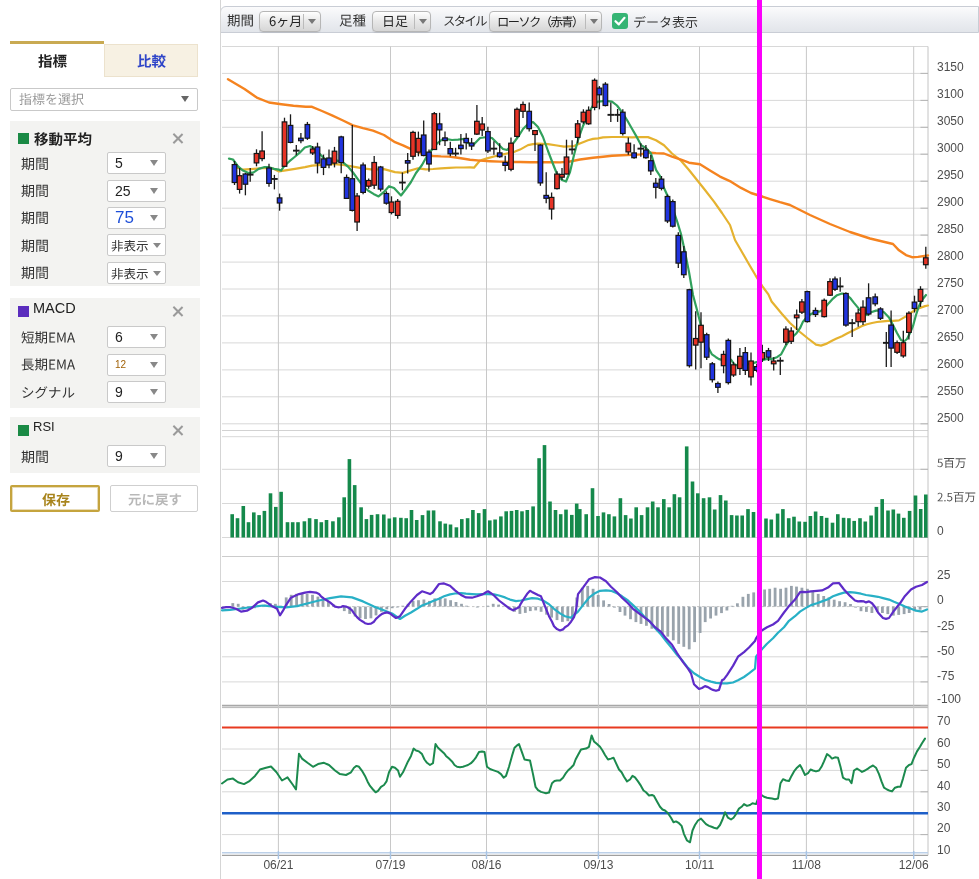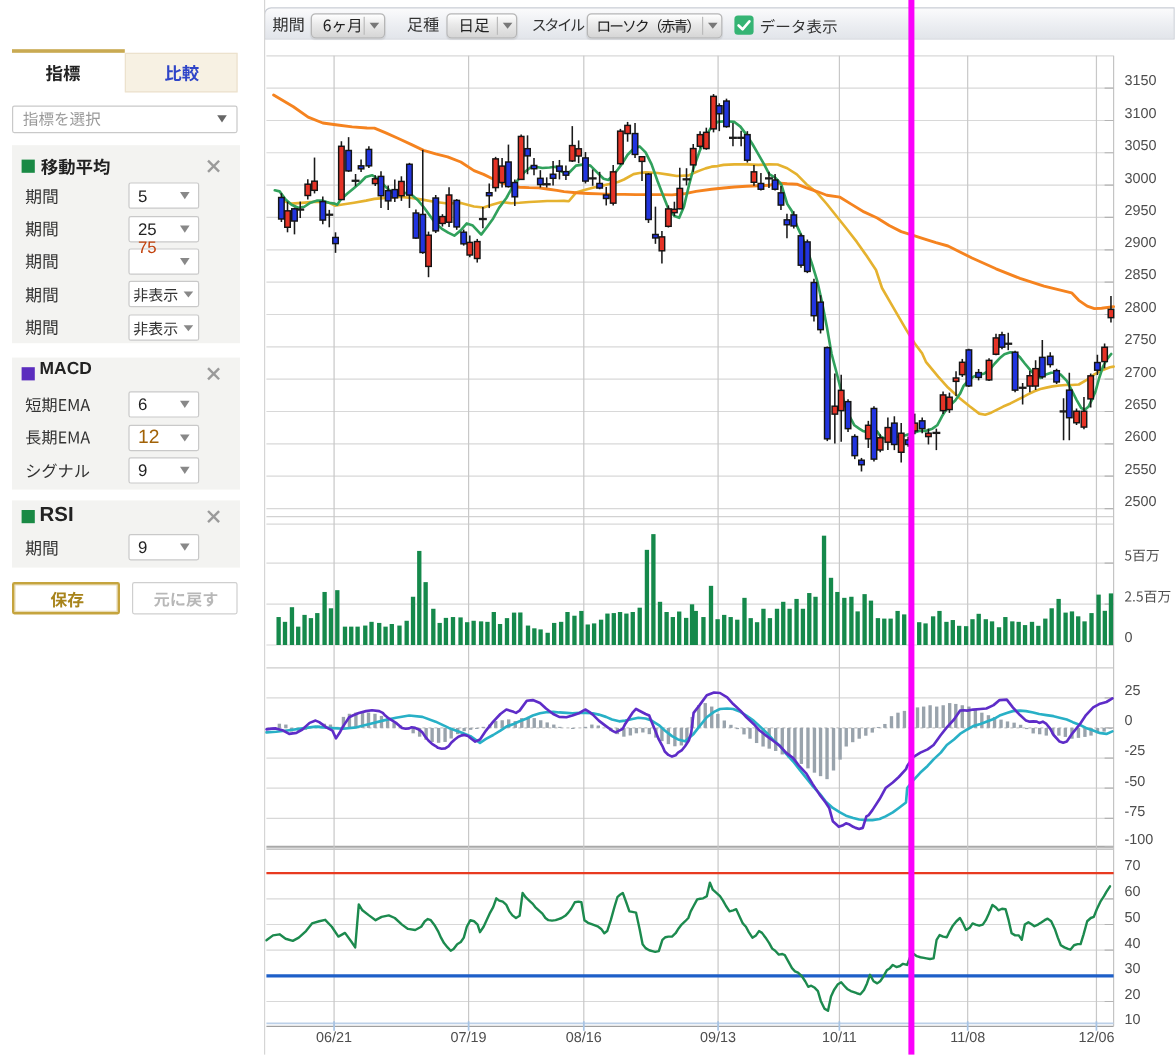--- a/index.html
+++ b/index.html
@@ -744,67 +744,67 @@
       <path d="M2.5 -2.0C2.1 -1.1 1.3 -0.1 0.5 0.5C0.8 0.7 1.2 1.0 1.4 1.1C2.2 0.4 3.0 -0.7 3.5 -1.7ZM4.5 -1.6C5.0 -0.9 5.7 0.0 5.9 0.6L6.8 0.1C6.5 -0.5 5.9 -1.4 5.3 -2.0ZM12.0 -10.1V-7.9H9.1V-10.1ZM8.1 -11.1V-6.0C8.1 -4.0 8.0 -1.3 6.8 0.6C7.1 0.7 7.5 1.0 7.7 1.2C8.5 -0.2 8.9 -1.9 9.0 -3.6H12.0V-0.2C12.0 -0.0 11.9 0.0 11.7 0.1C11.5 0.1 10.8 0.1 10.0 0.0C10.2 0.3 10.3 0.8 10.4 1.1C11.4 1.1 12.1 1.1 12.4 0.9C12.9 0.7 13.0 0.4 13.0 -0.2V-11.1ZM12.0 -6.9V-4.6H9.1C9.1 -5.1 9.1 -5.5 9.1 -6.0V-6.9ZM5.4 -11.6V-9.9H2.9V-11.6H1.9V-9.9H0.7V-9.0H1.9V-3.2H0.5V-2.3H7.4V-3.2H6.4V-9.0H7.4V-9.9H6.4V-11.6ZM2.9 -9.0H5.4V-7.7H2.9ZM2.9 -6.9H5.4V-5.5H2.9ZM2.9 -4.6H5.4V-3.2H2.9Z M22.6 -2.4V-1.0H19.3V-2.4ZM22.6 -3.2H19.3V-4.5H22.6ZM18.4 -5.3V0.5H19.3V-0.2H23.6V-5.3ZM19.4 -8.4V-7.2H16.3V-8.4ZM19.4 -9.2H16.3V-10.3H19.4ZM25.8 -8.4V-7.1H22.6V-8.4ZM25.8 -9.2H22.6V-10.3H25.8ZM26.3 -11.2H21.6V-6.3H25.8V-0.3C25.8 -0.0 25.7 0.0 25.4 0.1C25.2 0.1 24.3 0.1 23.5 0.0C23.6 0.3 23.8 0.8 23.8 1.1C25.0 1.1 25.8 1.1 26.2 0.9C26.7 0.7 26.8 0.4 26.8 -0.3V-11.2ZM15.3 -11.2V1.1H16.3V-6.4H20.3V-11.2Z" fill="#333"></path>
     </g>
   </svg>
 <div class="ddbox" style="left:107px;top:152px;width:59px;height:22px;background:#fff"></div>
 <div class="abs" style="left:115px;top:155px;font-size:14px;color:#222;line-height:16px">5</div>
 <div class="arrow" style="left:150px;top:160px;border-top-color:#888"></div>
 <div class="ddbox" style="left:107px;top:179.5px;width:59px;height:22px;background:#fff"></div>
 <div class="abs" style="left:115px;top:182.5px;font-size:14px;color:#222;line-height:16px">25</div>
 <div class="arrow" style="left:150px;top:187.5px;border-top-color:#888"></div>
 <div class="ddbox" style="left:107px;top:206.5px;width:59px;height:22px;background:#fff"></div>
-<div class="abs" style="left:115px;top:198px;font-size:14px;color:#c2410c;line-height:16px">75</div>
+<div class="abs" style="left:115px;top:210px;font-size:17px;color:#1d4ed8;line-height:16px">75</div>
 <div class="arrow" style="left:150px;top:214.5px;border-top-color:#888"></div>
 <div class="ddbox" style="left:107px;top:234px;width:59px;height:22px;background:#fff"></div>
 <svg style="position:absolute;left:110.0px;top:237.0px;overflow:visible" width="40" height="18">
     <g transform="translate(1,13.5)">
       <path d="M7.2 -10.4V1.0H8.2V-2.0H12.0V-2.9H8.2V-4.9H11.5V-5.8H8.2V-7.7H11.8V-8.6H8.2V-10.4ZM4.2 -10.4V-8.6H1.0V-7.7H4.2V-5.8H1.1V-4.9H4.2V-4.6C4.2 -4.2 4.2 -3.7 4.1 -3.2C2.7 -3.0 1.4 -2.8 0.5 -2.7L0.7 -1.7L3.8 -2.3C3.3 -1.3 2.5 -0.2 1.0 0.4C1.2 0.6 1.5 0.9 1.6 1.1C3.5 0.2 4.4 -1.2 4.8 -2.5L6.2 -2.7L6.1 -3.6L5.0 -3.4C5.1 -3.8 5.1 -4.2 5.1 -4.6V-10.4Z M14.2 0.1 14.6 1.0C16.0 0.6 18.2 0.1 20.2 -0.4L20.1 -1.3L16.9 -0.5V-3.4C17.6 -3.8 18.3 -4.3 18.8 -4.8C19.7 -2.0 21.3 0.1 24.0 1.0C24.1 0.7 24.4 0.3 24.6 0.1C23.2 -0.3 22.1 -1.1 21.2 -2.1C22.1 -2.6 23.1 -3.2 23.9 -3.9L23.1 -4.5C22.5 -3.9 21.6 -3.2 20.8 -2.7C20.3 -3.3 20.0 -4.1 19.7 -4.9H24.2V-5.7H19.2V-6.8H23.3V-7.6H19.2V-8.6H23.8V-9.5H19.2V-10.5H18.2V-9.5H13.8V-8.6H18.2V-7.6H14.3V-6.8H18.2V-5.7H13.3V-4.9H17.6C16.4 -3.9 14.5 -2.9 12.8 -2.5C13.1 -2.2 13.3 -1.9 13.5 -1.7C14.3 -2.0 15.2 -2.3 16.0 -2.8V-0.3Z M27.9 -4.4C27.4 -3.0 26.5 -1.6 25.4 -0.7C25.7 -0.6 26.1 -0.3 26.3 -0.1C27.3 -1.1 28.3 -2.6 28.9 -4.1ZM33.5 -4.0C34.5 -2.8 35.4 -1.2 35.7 -0.1L36.7 -0.6C36.3 -1.6 35.3 -3.2 34.4 -4.4ZM26.9 -9.6V-8.7H35.7V-9.6ZM25.8 -6.5V-5.6H30.8V-0.2C30.8 -0.0 30.7 0.0 30.5 0.0C30.2 0.0 29.4 0.0 28.6 0.0C28.7 0.3 28.9 0.7 28.9 1.0C30.0 1.0 30.7 1.0 31.2 0.8C31.6 0.7 31.8 0.4 31.8 -0.2V-5.6H36.8V-6.5Z" fill="#333"></path>
     </g>
   </svg>
 <div class="arrow" style="left:153px;top:243px;border-top-color:#888;border-left-width:4px;border-right-width:4px;border-top-width:5px"></div>
 <div class="ddbox" style="left:107px;top:261.5px;width:59px;height:22px;background:#fff"></div>
 <svg style="position:absolute;left:110.0px;top:264.5px;overflow:visible" width="40" height="18">
     <g transform="translate(1,13.5)">
       <path d="M7.2 -10.4V1.0H8.2V-2.0H12.0V-2.9H8.2V-4.9H11.5V-5.8H8.2V-7.7H11.8V-8.6H8.2V-10.4ZM4.2 -10.4V-8.6H1.0V-7.7H4.2V-5.8H1.1V-4.9H4.2V-4.6C4.2 -4.2 4.2 -3.7 4.1 -3.2C2.7 -3.0 1.4 -2.8 0.5 -2.7L0.7 -1.7L3.8 -2.3C3.3 -1.3 2.5 -0.2 1.0 0.4C1.2 0.6 1.5 0.9 1.6 1.1C3.5 0.2 4.4 -1.2 4.8 -2.5L6.2 -2.7L6.1 -3.6L5.0 -3.4C5.1 -3.8 5.1 -4.2 5.1 -4.6V-10.4Z M14.2 0.1 14.6 1.0C16.0 0.6 18.2 0.1 20.2 -0.4L20.1 -1.3L16.9 -0.5V-3.4C17.6 -3.8 18.3 -4.3 18.8 -4.8C19.7 -2.0 21.3 0.1 24.0 1.0C24.1 0.7 24.4 0.3 24.6 0.1C23.2 -0.3 22.1 -1.1 21.2 -2.1C22.1 -2.6 23.1 -3.2 23.9 -3.9L23.1 -4.5C22.5 -3.9 21.6 -3.2 20.8 -2.7C20.3 -3.3 20.0 -4.1 19.7 -4.9H24.2V-5.7H19.2V-6.8H23.3V-7.6H19.2V-8.6H23.8V-9.5H19.2V-10.5H18.2V-9.5H13.8V-8.6H18.2V-7.6H14.3V-6.8H18.2V-5.7H13.3V-4.9H17.6C16.4 -3.9 14.5 -2.9 12.8 -2.5C13.1 -2.2 13.3 -1.9 13.5 -1.7C14.3 -2.0 15.2 -2.3 16.0 -2.8V-0.3Z M27.9 -4.4C27.4 -3.0 26.5 -1.6 25.4 -0.7C25.7 -0.6 26.1 -0.3 26.3 -0.1C27.3 -1.1 28.3 -2.6 28.9 -4.1ZM33.5 -4.0C34.5 -2.8 35.4 -1.2 35.7 -0.1L36.7 -0.6C36.3 -1.6 35.3 -3.2 34.4 -4.4ZM26.9 -9.6V-8.7H35.7V-9.6ZM25.8 -6.5V-5.6H30.8V-0.2C30.8 -0.0 30.7 0.0 30.5 0.0C30.2 0.0 29.4 0.0 28.6 0.0C28.7 0.3 28.9 0.7 28.9 1.0C30.0 1.0 30.7 1.0 31.2 0.8C31.6 0.7 31.8 0.4 31.8 -0.2V-5.6H36.8V-6.5Z" fill="#333"></path>
     </g>
   </svg>
 <div class="arrow" style="left:153px;top:270.5px;border-top-color:#888;border-left-width:4px;border-right-width:4px;border-top-width:5px"></div>
 <div class="abs" style="left:10px;top:298px;width:190px;height:110px;background:#f3f3f1"></div>
 <div class="abs" style="left:18px;top:306px;width:11px;height:11px;background:#5b2dbe"></div>
-<div class="abs" style="left:33px;top:300px;font-size:14.5px;font-weight:bold;color:#222">MACD</div>
+<div class="abs" style="left:33px;top:300px;font-size:14.5px;font-weight:normal;color:#222">MACD</div>
 <div class="xmark" style="left:171px;top:304.5px"></div>
 <svg style="position:absolute;left:20.0px;top:327.5px;overflow:visible" width="56" height="20">
     <g transform="translate(1,14.5)">
       <path d="M6.0 -10.7V-9.8H12.8V-10.7ZM5.3 -0.2V0.8H13.0V-0.2ZM6.9 -3.4C7.2 -2.5 7.5 -1.3 7.6 -0.5L8.5 -0.7C8.4 -1.5 8.1 -2.7 7.8 -3.6ZM10.8 -3.7C10.6 -2.7 10.2 -1.4 9.9 -0.6L10.7 -0.4C11.1 -1.1 11.5 -2.4 11.9 -3.4ZM7.4 -7.4H11.3V-5.0H7.4ZM6.5 -8.3V-4.1H12.3V-8.3ZM2.0 -11.3C1.7 -9.7 1.2 -8.1 0.4 -7.0C0.7 -6.9 1.1 -6.7 1.3 -6.5C1.7 -7.1 2.0 -7.8 2.3 -8.7H3.1V-6.4V-5.9H0.6V-5.0H3.0C2.8 -3.2 2.3 -1.2 0.5 0.3C0.7 0.4 1.1 0.8 1.2 1.0C2.6 -0.1 3.3 -1.6 3.7 -3.0C4.3 -2.3 5.1 -1.3 5.4 -0.7L6.1 -1.6C5.7 -2.0 4.4 -3.5 3.9 -4.0C3.9 -4.3 4.0 -4.7 4.0 -5.0H6.0V-5.9H4.0V-6.4V-8.7H5.8V-9.6H2.6C2.7 -10.1 2.8 -10.6 2.9 -11.1Z M15.9 -1.9C15.5 -1.0 14.8 -0.1 14.0 0.5C14.3 0.6 14.7 0.9 14.9 1.1C15.6 0.4 16.4 -0.6 16.9 -1.7ZM17.8 -1.5C18.4 -0.9 19.0 0.0 19.2 0.6L20.1 0.1C19.8 -0.5 19.2 -1.3 18.6 -1.9ZM25.0 -9.7V-7.6H22.3V-9.7ZM21.3 -10.7V-5.8C21.3 -3.8 21.2 -1.2 20.1 0.6C20.3 0.7 20.7 1.0 20.9 1.1C21.7 -0.1 22.1 -1.9 22.2 -3.5H25.0V-0.2C25.0 -0.0 25.0 0.0 24.8 0.1C24.6 0.1 23.9 0.1 23.2 0.0C23.3 0.3 23.4 0.8 23.5 1.0C24.5 1.0 25.1 1.0 25.5 0.8C25.9 0.7 26.0 0.4 26.0 -0.2V-10.7ZM25.0 -6.7V-4.4H22.2C22.3 -4.9 22.3 -5.3 22.3 -5.8V-6.7ZM18.7 -11.2V-9.5H16.3V-11.2H15.3V-9.5H14.2V-8.6H15.3V-3.1H14.0V-2.2H20.7V-3.1H19.7V-8.6H20.7V-9.5H19.7V-11.2ZM16.3 -8.6H18.7V-7.4H16.3ZM16.3 -6.6H18.7V-5.3H16.3ZM16.3 -4.5H18.7V-3.1H16.3Z M28.4 0.0H34.2V-1.1H29.6V-4.7H33.4V-5.7H29.6V-8.8H34.1V-9.9H28.4Z M36.3 0.0H37.4V-5.5C37.4 -6.3 37.4 -7.5 37.3 -8.4H37.3L38.1 -6.1L40.0 -1.0H40.8L42.7 -6.1L43.5 -8.4H43.6C43.5 -7.5 43.4 -6.3 43.4 -5.5V0.0H44.6V-9.9H43.1L41.2 -4.6C40.9 -3.9 40.7 -3.2 40.5 -2.5H40.4C40.2 -3.2 40.0 -3.9 39.7 -4.6L37.8 -9.9H36.3Z M46.0 0.0H47.2L48.2 -3.0H51.8L52.7 0.0H54.1L50.7 -9.9H49.3ZM48.5 -4.0 49.0 -5.5C49.3 -6.7 49.7 -7.7 50.0 -8.9H50.0C50.3 -7.7 50.7 -6.7 51.0 -5.5L51.5 -4.0Z" fill="#333"></path>
     </g>
   </svg>
 <svg style="position:absolute;left:20.0px;top:355.0px;overflow:visible" width="56" height="20">
     <g transform="translate(1,14.5)">
       <path d="M3.1 -10.8V-4.9H0.7V-4.0H3.1V-0.2L1.4 0.1L1.6 1.0C3.2 0.7 5.6 0.3 7.7 -0.1L7.7 -1.0L4.1 -0.4V-4.0H6.1C7.2 -1.3 9.3 0.4 12.4 1.1C12.5 0.8 12.8 0.4 13.0 0.2C11.5 -0.1 10.2 -0.6 9.1 -1.4C10.1 -1.9 11.3 -2.6 12.2 -3.3L11.4 -3.8C10.7 -3.3 9.5 -2.5 8.5 -2.0C7.9 -2.6 7.5 -3.2 7.1 -4.0H12.8V-4.9H4.1V-6.0H11.1V-6.9H4.1V-8.0H11.1V-8.8H4.1V-9.9H11.5V-10.8Z M15.9 -1.9C15.5 -1.0 14.8 -0.1 14.0 0.5C14.3 0.6 14.7 0.9 14.9 1.1C15.6 0.4 16.4 -0.6 16.9 -1.7ZM17.8 -1.5C18.4 -0.9 19.0 0.0 19.2 0.6L20.1 0.1C19.8 -0.5 19.2 -1.3 18.6 -1.9ZM25.0 -9.7V-7.6H22.3V-9.7ZM21.3 -10.7V-5.8C21.3 -3.8 21.2 -1.2 20.1 0.6C20.3 0.7 20.7 1.0 20.9 1.1C21.7 -0.1 22.1 -1.9 22.2 -3.5H25.0V-0.2C25.0 -0.0 25.0 0.0 24.8 0.1C24.6 0.1 23.9 0.1 23.2 0.0C23.3 0.3 23.4 0.8 23.5 1.0C24.5 1.0 25.1 1.0 25.5 0.8C25.9 0.7 26.0 0.4 26.0 -0.2V-10.7ZM25.0 -6.7V-4.4H22.2C22.3 -4.9 22.3 -5.3 22.3 -5.8V-6.7ZM18.7 -11.2V-9.5H16.3V-11.2H15.3V-9.5H14.2V-8.6H15.3V-3.1H14.0V-2.2H20.7V-3.1H19.7V-8.6H20.7V-9.5H19.7V-11.2ZM16.3 -8.6H18.7V-7.4H16.3ZM16.3 -6.6H18.7V-5.3H16.3ZM16.3 -4.5H18.7V-3.1H16.3Z M28.4 0.0H34.2V-1.1H29.6V-4.7H33.4V-5.7H29.6V-8.8H34.1V-9.9H28.4Z M36.3 0.0H37.4V-5.5C37.4 -6.3 37.4 -7.5 37.3 -8.4H37.3L38.1 -6.1L40.0 -1.0H40.8L42.7 -6.1L43.5 -8.4H43.6C43.5 -7.5 43.4 -6.3 43.4 -5.5V0.0H44.6V-9.9H43.1L41.2 -4.6C40.9 -3.9 40.7 -3.2 40.5 -2.5H40.4C40.2 -3.2 40.0 -3.9 39.7 -4.6L37.8 -9.9H36.3Z M46.0 0.0H47.2L48.2 -3.0H51.8L52.7 0.0H54.1L50.7 -9.9H49.3ZM48.5 -4.0 49.0 -5.5C49.3 -6.7 49.7 -7.7 50.0 -8.9H50.0C50.3 -7.7 50.7 -6.7 51.0 -5.5L51.5 -4.0Z" fill="#333"></path>
     </g>
   </svg>
 <svg style="position:absolute;left:20.0px;top:382.5px;overflow:visible" width="56" height="20">
     <g transform="translate(1,14.5)">
       <path d="M4.1 -10.4 3.5 -9.5C4.3 -9.0 5.7 -8.0 6.4 -7.5L7.0 -8.5C6.4 -8.9 4.9 -9.9 4.1 -10.4ZM2.0 -0.7 2.7 0.4C3.9 0.1 5.8 -0.5 7.1 -1.3C9.3 -2.6 11.2 -4.3 12.3 -6.1L11.7 -7.2C10.6 -5.3 8.8 -3.6 6.6 -2.3C5.2 -1.5 3.5 -1.0 2.0 -0.7ZM2.0 -7.3 1.4 -6.4C2.2 -6.0 3.7 -5.0 4.4 -4.6L5.0 -5.5C4.4 -5.9 2.8 -6.9 2.0 -7.3Z M23.8 -10.8 23.1 -10.5C23.5 -10.0 23.9 -9.2 24.2 -8.6L24.9 -9.0C24.7 -9.5 24.2 -10.3 23.8 -10.8ZM25.3 -11.3 24.6 -11.0C25.0 -10.5 25.4 -9.8 25.7 -9.2L26.4 -9.5C26.2 -10.0 25.7 -10.8 25.3 -11.3ZM20.2 -10.2 19.0 -10.6C18.9 -10.2 18.7 -9.7 18.5 -9.5C17.9 -8.3 16.6 -6.3 14.3 -4.9L15.2 -4.2C16.7 -5.2 17.8 -6.4 18.7 -7.6H23.2C22.9 -6.3 22.1 -4.6 21.1 -3.3C19.8 -1.9 18.1 -0.7 15.7 0.0L16.6 0.9C19.2 -0.0 20.8 -1.2 22.0 -2.7C23.2 -4.2 24.0 -6.0 24.4 -7.4C24.5 -7.6 24.6 -7.9 24.7 -8.1L23.8 -8.7C23.6 -8.6 23.3 -8.5 22.9 -8.5H19.3L19.6 -9.1C19.7 -9.3 20.0 -9.8 20.2 -10.2Z M28.3 -7.4V-6.2C28.6 -6.2 29.1 -6.2 29.6 -6.2H33.5C33.5 -3.5 32.4 -1.5 29.9 -0.3L30.9 0.5C33.7 -1.1 34.7 -3.3 34.7 -6.2H38.3C38.7 -6.2 39.2 -6.2 39.4 -6.2V-7.3C39.2 -7.3 38.7 -7.3 38.3 -7.3H34.7V-9.1C34.7 -9.5 34.7 -10.2 34.8 -10.4H33.4C33.5 -10.2 33.5 -9.5 33.5 -9.1V-7.3H29.6C29.1 -7.3 28.6 -7.3 28.3 -7.4Z M47.6 -0.3 48.3 0.3C48.4 0.2 48.5 0.1 48.7 0.0C50.3 -0.8 52.2 -2.2 53.4 -3.7L52.7 -4.7C51.7 -3.1 50.0 -1.9 48.8 -1.3C48.8 -1.8 48.8 -8.3 48.8 -9.1C48.8 -9.6 48.8 -10.0 48.8 -10.1H47.6C47.6 -10.0 47.7 -9.6 47.7 -9.1C47.7 -8.3 47.7 -1.7 47.7 -1.0C47.7 -0.8 47.6 -0.5 47.6 -0.3ZM41.4 -0.4 42.4 0.3C43.5 -0.6 44.4 -1.9 44.8 -3.4C45.2 -4.7 45.2 -7.6 45.2 -9.1C45.2 -9.5 45.3 -9.9 45.3 -10.1H44.1C44.1 -9.8 44.1 -9.5 44.1 -9.1C44.1 -7.6 44.1 -4.9 43.7 -3.7C43.3 -2.4 42.5 -1.2 41.4 -0.4Z" fill="#333"></path>
     </g>
   </svg>
 <div class="ddbox" style="left:107px;top:326px;width:59px;height:22px;background:#fff"></div>
 <div class="abs" style="left:115px;top:329px;font-size:14px;color:#222;line-height:16px">6</div>
 <div class="arrow" style="left:150px;top:334px;border-top-color:#888"></div>
 <div class="ddbox" style="left:107px;top:353.5px;width:59px;height:22px;background:#fff"></div>
-<div class="abs" style="left:115px;top:356.5px;font-size:16px;color:#a16207;line-height:16px">12</div>
+<div class="abs" style="left:115px;top:356.5px;font-size:10px;color:#a16207;line-height:16px">12</div>
 <div class="arrow" style="left:150px;top:361.5px;border-top-color:#888"></div>
 <div class="ddbox" style="left:107px;top:380.5px;width:59px;height:22px;background:#fff"></div>
 <div class="abs" style="left:115px;top:383.5px;font-size:14px;color:#222;line-height:16px">9</div>
 <div class="arrow" style="left:150px;top:388.5px;border-top-color:#888"></div>
 <div class="abs" style="left:10px;top:417px;width:190px;height:56px;background:#f3f3f1"></div>
 <div class="abs" style="left:18px;top:425px;width:11px;height:11px;background:#1a8a45"></div>
-<div class="abs" style="left:33px;top:419px;font-size:17px;font-weight:bold;color:#222">RSI</div>
+<div class="abs" style="left:33px;top:419px;font-size:13px;font-weight:normal;color:#222">RSI</div>
 <div class="xmark" style="left:171px;top:423.5px"></div>
 <svg style="position:absolute;left:20.0px;top:446.5px;overflow:visible" width="30" height="20">
     <g transform="translate(1,15)">
       <path d="M2.5 -2.0C2.1 -1.1 1.3 -0.1 0.5 0.5C0.8 0.7 1.2 1.0 1.4 1.1C2.2 0.4 3.0 -0.7 3.5 -1.7ZM4.5 -1.6C5.0 -0.9 5.7 0.0 5.9 0.6L6.8 0.1C6.5 -0.5 5.9 -1.4 5.3 -2.0ZM12.0 -10.1V-7.9H9.1V-10.1ZM8.1 -11.1V-6.0C8.1 -4.0 8.0 -1.3 6.8 0.6C7.1 0.7 7.5 1.0 7.7 1.2C8.5 -0.2 8.9 -1.9 9.0 -3.6H12.0V-0.2C12.0 -0.0 11.9 0.0 11.7 0.1C11.5 0.1 10.8 0.1 10.0 0.0C10.2 0.3 10.3 0.8 10.4 1.1C11.4 1.1 12.1 1.1 12.4 0.9C12.9 0.7 13.0 0.4 13.0 -0.2V-11.1ZM12.0 -6.9V-4.6H9.1C9.1 -5.1 9.1 -5.5 9.1 -6.0V-6.9ZM5.4 -11.6V-9.9H2.9V-11.6H1.9V-9.9H0.7V-9.0H1.9V-3.2H0.5V-2.3H7.4V-3.2H6.4V-9.0H7.4V-9.9H6.4V-11.6ZM2.9 -9.0H5.4V-7.7H2.9ZM2.9 -6.9H5.4V-5.5H2.9ZM2.9 -4.6H5.4V-3.2H2.9Z M22.6 -2.4V-1.0H19.3V-2.4ZM22.6 -3.2H19.3V-4.5H22.6ZM18.4 -5.3V0.5H19.3V-0.2H23.6V-5.3ZM19.4 -8.4V-7.2H16.3V-8.4ZM19.4 -9.2H16.3V-10.3H19.4ZM25.8 -8.4V-7.1H22.6V-8.4ZM25.8 -9.2H22.6V-10.3H25.8ZM26.3 -11.2H21.6V-6.3H25.8V-0.3C25.8 -0.0 25.7 0.0 25.4 0.1C25.2 0.1 24.3 0.1 23.5 0.0C23.6 0.3 23.8 0.8 23.8 1.1C25.0 1.1 25.8 1.1 26.2 0.9C26.7 0.7 26.8 0.4 26.8 -0.3V-11.2ZM15.3 -11.2V1.1H16.3V-6.4H20.3V-11.2Z" fill="#333"></path>
     </g>
   </svg>
 <div class="ddbox" style="left:107px;top:445px;width:59px;height:22px;background:#fff"></div>
 <div class="abs" style="left:115px;top:448px;font-size:14px;color:#222;line-height:16px">9</div>
 <div class="arrow" style="left:150px;top:453px;border-top-color:#888"></div>
 <div class="abs" style="left:10px;top:485px;width:90px;height:27px;background:#fff;border:2px solid #c5a43e;border-radius:2px;box-shadow:inset 0 0 0 1px #e8dcb8"></div>

